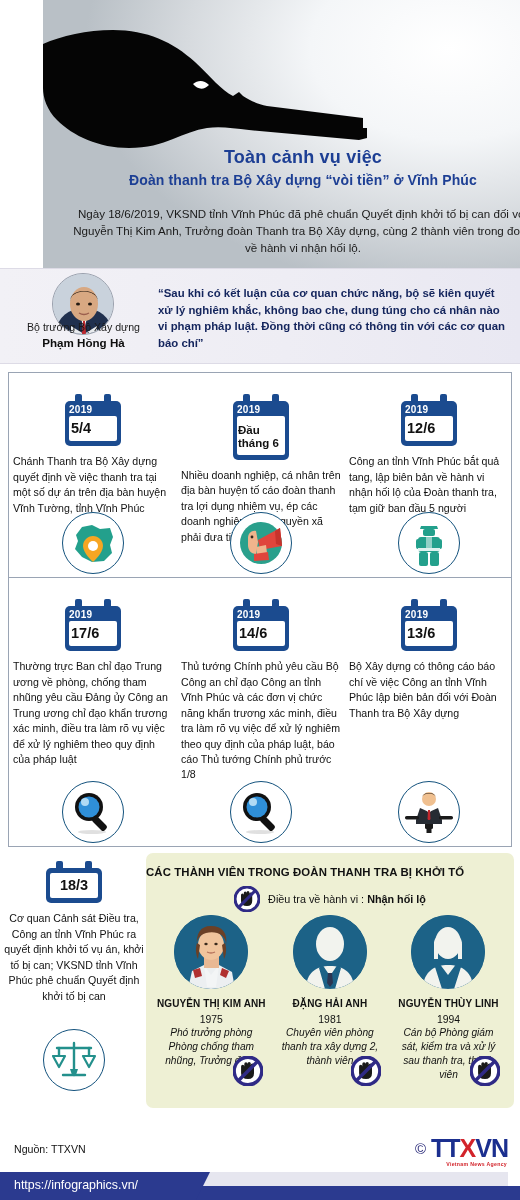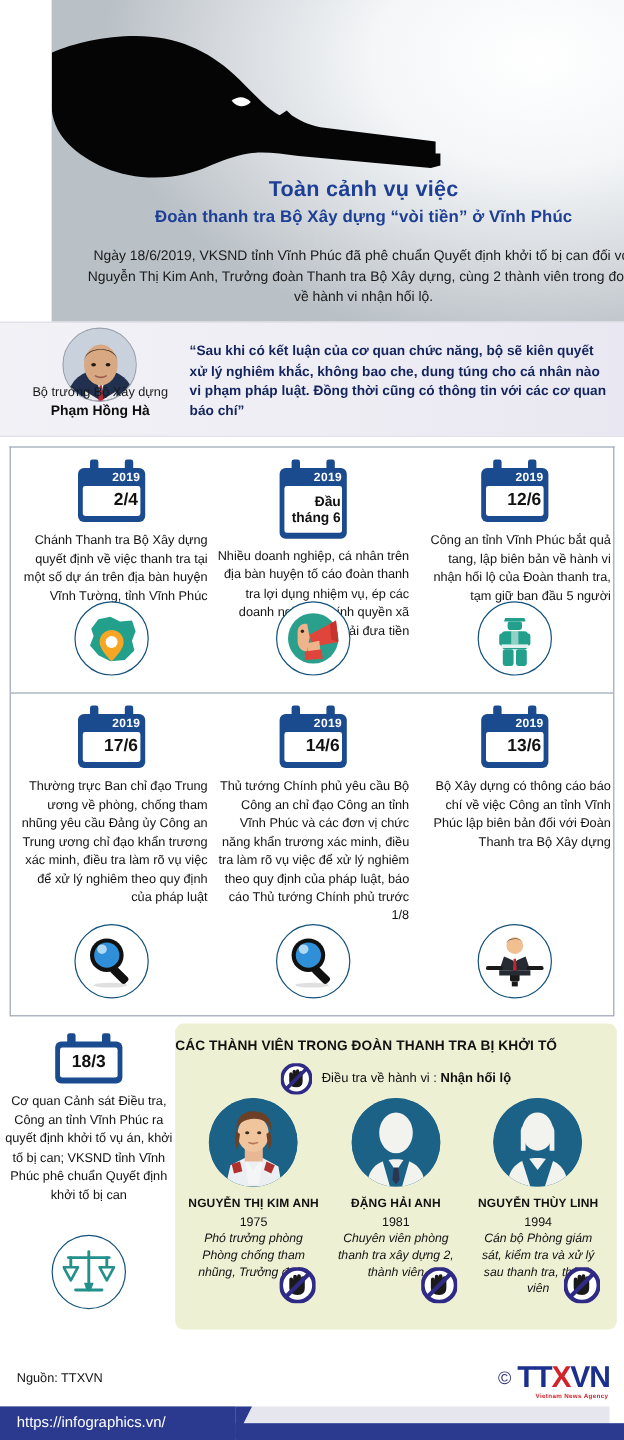--- a/index.html
+++ b/index.html
@@ -116,24 +116,24 @@
     width: 504px;
     margin: 0 auto;
     border: 1px solid #9aa4b4;
     background: #fff;
   }
   .tl-row.r1 { margin-top: 8px; height: 205px; border-bottom: none; }
   .tl-row.r2 { height: 270px; }
 
   .tl-col {
     position: absolute;
-    top: 0;
+    top: 11px;
     width: 168px;
     height: 100%;
-    text-align: right;
+    text-align: left;
   }
 
   
   .cal {
     position: relative;
     width: 56px;
     margin: 0 auto;
     margin-top: 10px;
   }
   .cal-rings {
@@ -398,21 +398,21 @@
   <div class="tl-row r1">
 
     <div class="tl-col" style="left:0px;">
       <div class="cal">
         <div class="cal-rings">
             <i class="l"></i>
             <i class="r"></i>
           </div>
         <div class="cal-body">
           <div class="cal-year">2019</div>
-          <div class="cal-face">2/4</div>
+          <div class="cal-face">5/4</div>
         </div>
       </div>
       <div class="tl-text">Chánh Thanh tra Bộ Xây dựng quyết định về việc thanh tra tại một số dự án trên địa bàn huyện Vĩnh Tường, tỉnh Vĩnh Phúc</div>
       <div class="icon-circle" style="top:128px;">
         <svg width="46" height="44" viewBox="0 0 46 44">
           <path fill="#23a08c" d="M6 14 L12 6 L22 4 L30 8 L40 7 L43 16 L40 24 L42 32 L34 40 L22 41 L12 36 L5 28 L8 20 Z"></path>
           <path fill="#f6a623" d="M23 15 C17.5 15 13 19.5 13 25 C13 32 23 41 23 41 C23 41 33 32 33 25 C33 19.5 28.5 15 23 15 Z"></path>
           <circle cx="23" cy="25" r="5" fill="#ffffff"></circle>
         </svg>
       </div>

